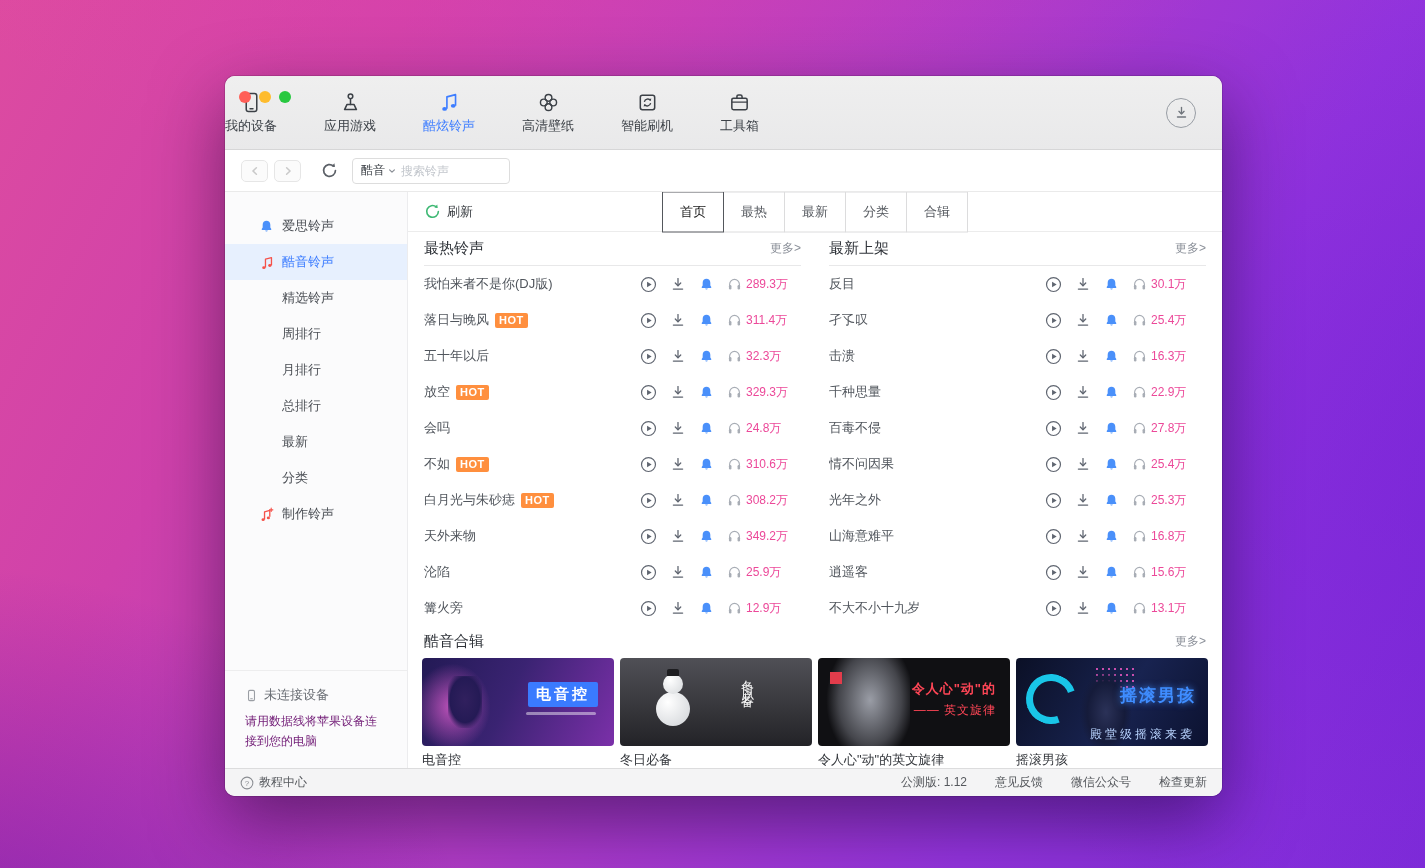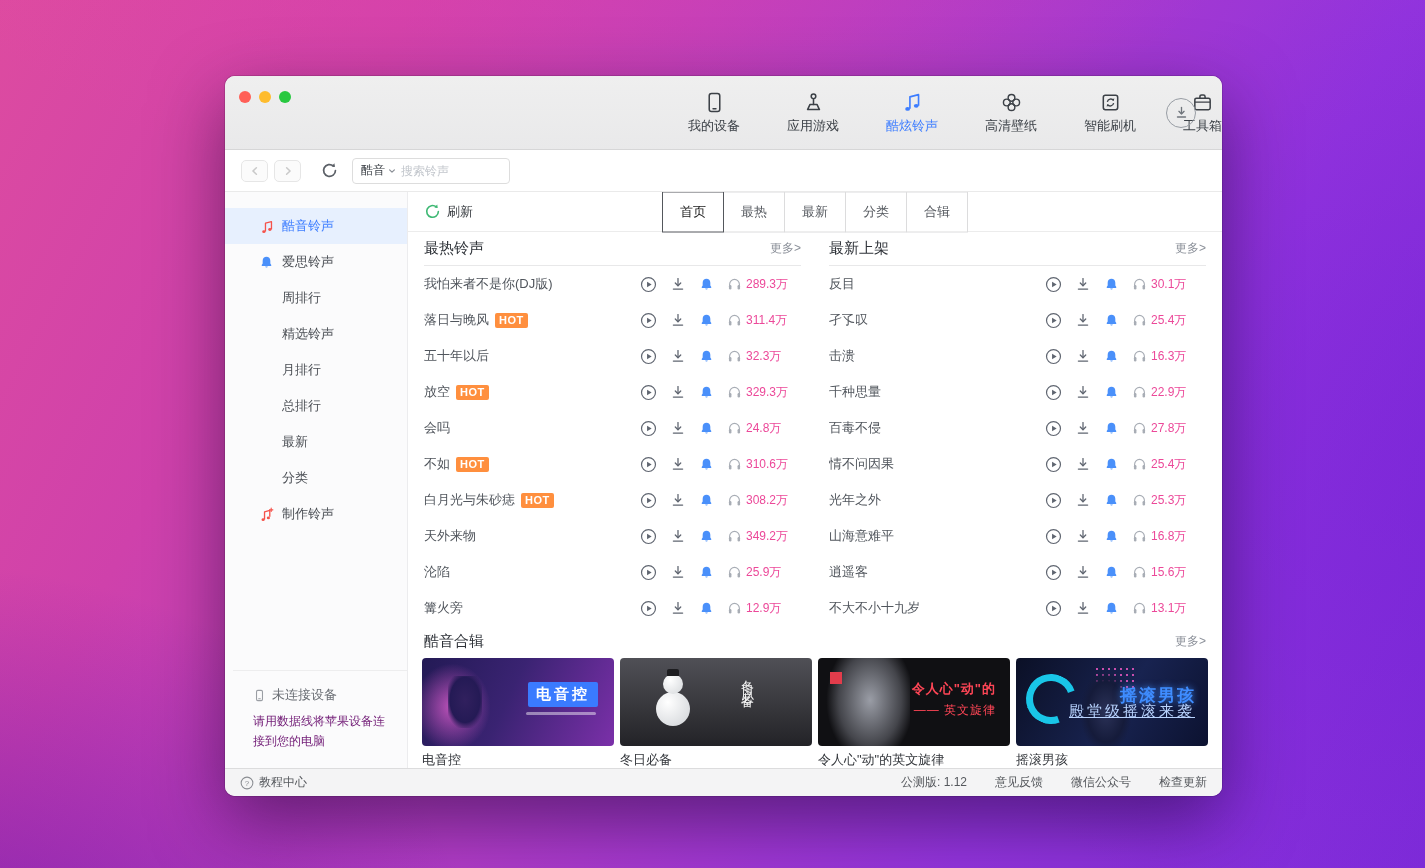--- a/index.html
+++ b/index.html
@@ -21,21 +21,21 @@
     background:#fff; border-radius:10px; overflow:hidden;
     box-shadow:0 25px 70px rgba(20,0,40,.5), 0 0 0 1px rgba(0,0,0,.12);
     display:flex; flex-direction:column;
   }
 
   
   .header { position:relative; height:74px; background:linear-gradient(#efefef,#e9e9ea); border-bottom:1px solid #d6d6d7; flex:none; }
   .traffic { position:absolute; left:14px; top:15px; display:flex; gap:8px; }
   .dot { width:12px; height:12px; border-radius:50%; }
   .dot.r { background:#ff5f57; } .dot.y { background:#febc2e; } .dot.g { background:#28c840; }
-  .nav { height:100%; display:flex; justify-content:flex-end; align-items:center; gap:47px; }
+  .nav { height:100%; display:flex; justify-content:flex-start; align-items:center; gap:47px; }
   .nav-item { display:flex; flex-direction:column; align-items:center; gap:3px; font-size:13px; color:#3c4147; cursor:pointer; }
   .nav-item svg { display:block; }
   .nav-item.active { color:#3d7dff; }
   .dl-circle {
     position:absolute; right:26px; top:50%; transform:translateY(-50%);
     width:30px; height:30px; border-radius:50%; border:1.5px solid #989da4;
     display:flex; align-items:center; justify-content:center; color:#70757c; background:transparent; cursor:pointer;
   }
 
   
@@ -50,21 +50,21 @@
 
   
   .app-body { flex:1; display:flex; min-height:0; }
 
   
   .sidebar { width:183px; flex:none; background:#fbfbfc; border-right:1px solid #ececee; padding-top:16px; position:relative; }
   .side-item { height:36px; display:flex; align-items:center; padding-left:33px; font-size:13px; color:#4a4e54; cursor:pointer; }
   .side-item .s-ic { width:16px; height:16px; margin-right:8px; flex:none; display:flex; align-items:center; justify-content:center; }
   .side-item.plain { padding-left:57px; }
   .side-item.active { background:#e7f0fe; color:#3d7dff; }
-  .device-info { position:absolute; left:8px; right:0; bottom:0; border-top:1px solid #ededee; padding:15px 20px 16px; }
+  .device-info { position:absolute; left:0; right:0; bottom:0; border-top:1px solid #ededee; padding:15px 20px 16px; }
   .device-title { display:flex; align-items:center; gap:6px; font-size:13px; color:#6b6f75; }
   .device-hint { margin-top:8px; font-size:12px; color:#701a75; line-height:1.65; }
 
   
   .main { flex:1; min-width:0; display:flex; flex-direction:column; background:#fff; overflow:hidden; }
   .refresh-bar { height:40px; flex:none; border-bottom:1px solid #ececec; display:flex; align-items:center; padding:0 16px; position:relative; }
   .refresh-btn { display:flex; align-items:center; gap:6px; font-size:13px; color:#34383d; background:none; border:0; cursor:pointer; }
   .tabs { position:absolute; left:50%; top:50%; transform:translate(-50%,-50%); display:flex; }
   .tab { min-width:62px; height:41px; display:flex; align-items:center; justify-content:center; font-size:13px; color:#55595f; border:1px solid #dcdcdd; background:#fff; margin-left:-1px; cursor:pointer; padding:0 10px; }
   .tab:first-child { margin-left:0; }
@@ -106,21 +106,21 @@
   .c3-photo { position:absolute; left:8px; top:0; width:84px; height:100%; background:radial-gradient(46px 66px at 44px 42px, #9a9da6, #44454b 68%, #101013 95%); }
   .c3-sq { position:absolute; left:12px; top:14px; width:12px; height:12px; background:#e23c4b; }
   .c3-t1 { position:absolute; right:14px; top:22px; color:#ff4656; font-size:13px; font-weight:700; letter-spacing:1px; }
   .c3-t2 { position:absolute; right:14px; top:44px; color:#ff4656; font-size:12px; letter-spacing:1px; }
 
   .cv4 { background:linear-gradient(120deg,#0b1026,#182350 55%,#0c1230); }
   .c4-ring { position:absolute; left:10px; top:16px; width:50px; height:50px; border-radius:50%; border:7px solid #19c6e8; border-right-color:transparent; transform:rotate(25deg); }
   .c4-dots { position:absolute; left:78px; top:8px; width:44px; height:26px; background-image:radial-gradient(#e857c0 1px, transparent 1.4px); background-size:6px 6px; opacity:.85; }
   .c4-man { position:absolute; left:64px; top:16px; width:52px; height:72px; background:radial-gradient(26px 42px at 26px 38px,#2b3258,#151b3a 72%, transparent); }
   .c4-title { position:absolute; right:12px; top:26px; color:#3f8dff; font-size:17px; font-weight:800; letter-spacing:2px; text-shadow:0 0 7px rgba(63,141,255,.9); }
-  .c4-sub { position:absolute; right:13px; top:44px; color:#b9d4ff; font-size:15px; letter-spacing:3px;text-decoration:underline; }
+  .c4-sub { position:absolute; right:13px; top:68px; color:#b9d4ff; font-size:12px; letter-spacing:3px; }
 
   
   .statusbar { height:28px; flex:none; background:#f4f4f5; border-top:1px solid #dcdcdd; display:flex; align-items:center; padding:0 15px; font-size:12px; color:#55585d; }
   .sb-left { display:flex; align-items:center; gap:5px; cursor:pointer; }
   .sb-right { margin-left:auto; display:flex; align-items:center; gap:28px; }
   .sb-link { cursor:pointer; }
 </style>
 </head>
 <body>
 
@@ -232,44 +232,44 @@
               <path d="M2 3.5 5 6.5 8 3.5"></path>
             </svg>
         </span>
         <input type="text" placeholder="搜索铃声" style="">
       </div>
     </div>
 
     <div class="app-body">
 
       <div class="sidebar">
+        <div class="side-item">
+          <span class="s-ic">
+            <svg width="15" height="15" viewBox="0 0 20 20" fill="#4a90fa">
+                <path d="M10 2.4c-2.9 0-5.1 2.2-5.1 5.1v3.8l-1.3 2c-.3.5 0 1.2.7 1.2h11.4c.7 0 1-.7.7-1.2l-1.3-2V7.5c0-2.9-2.2-5.1-5.1-5.1z"></path>
+                <path d="M8.2 15.4a1.9 1.9 0 0 0 3.6 0z"></path>
+              </svg>
+          </span>
+          <span>爱思铃声</span>
+        </div>
         <div class="side-item active">
           <span class="s-ic">
             <svg width="15" height="15" viewBox="0 0 16 16">
                 <path d="M6.9 13.3V4.5l6.4-1.7v8" fill="none" stroke="#f5524a" stroke-width="1.4" stroke-linejoin="round"></path>
                 <ellipse cx="5.2" cy="13.5" rx="1.8" ry="1.5" fill="#f5524a"></ellipse>
                 <ellipse cx="11.6" cy="11.2" rx="1.8" ry="1.5" fill="#f5524a"></ellipse>
               </svg>
           </span>
           <span>酷音铃声</span>
         </div>
-        <div class="side-item">
-          <span class="s-ic">
-            <svg width="15" height="15" viewBox="0 0 20 20" fill="#4a90fa">
-                <path d="M10 2.4c-2.9 0-5.1 2.2-5.1 5.1v3.8l-1.3 2c-.3.5 0 1.2.7 1.2h11.4c.7 0 1-.7.7-1.2l-1.3-2V7.5c0-2.9-2.2-5.1-5.1-5.1z"></path>
-                <path d="M8.2 15.4a1.9 1.9 0 0 0 3.6 0z"></path>
-              </svg>
-          </span>
-          <span>爱思铃声</span>
-        </div>
+        <div class="side-item plain">
+            <span>精选铃声</span>
+          </div>
         <div class="side-item plain">
             <span>周排行</span>
-          </div>
-        <div class="side-item plain">
-            <span>精选铃声</span>
           </div>
         <div class="side-item plain">
             <span>月排行</span>
           </div>
         <div class="side-item plain">
             <span>总排行</span>
           </div>
         <div class="side-item plain">
             <span>最新</span>
           </div>

